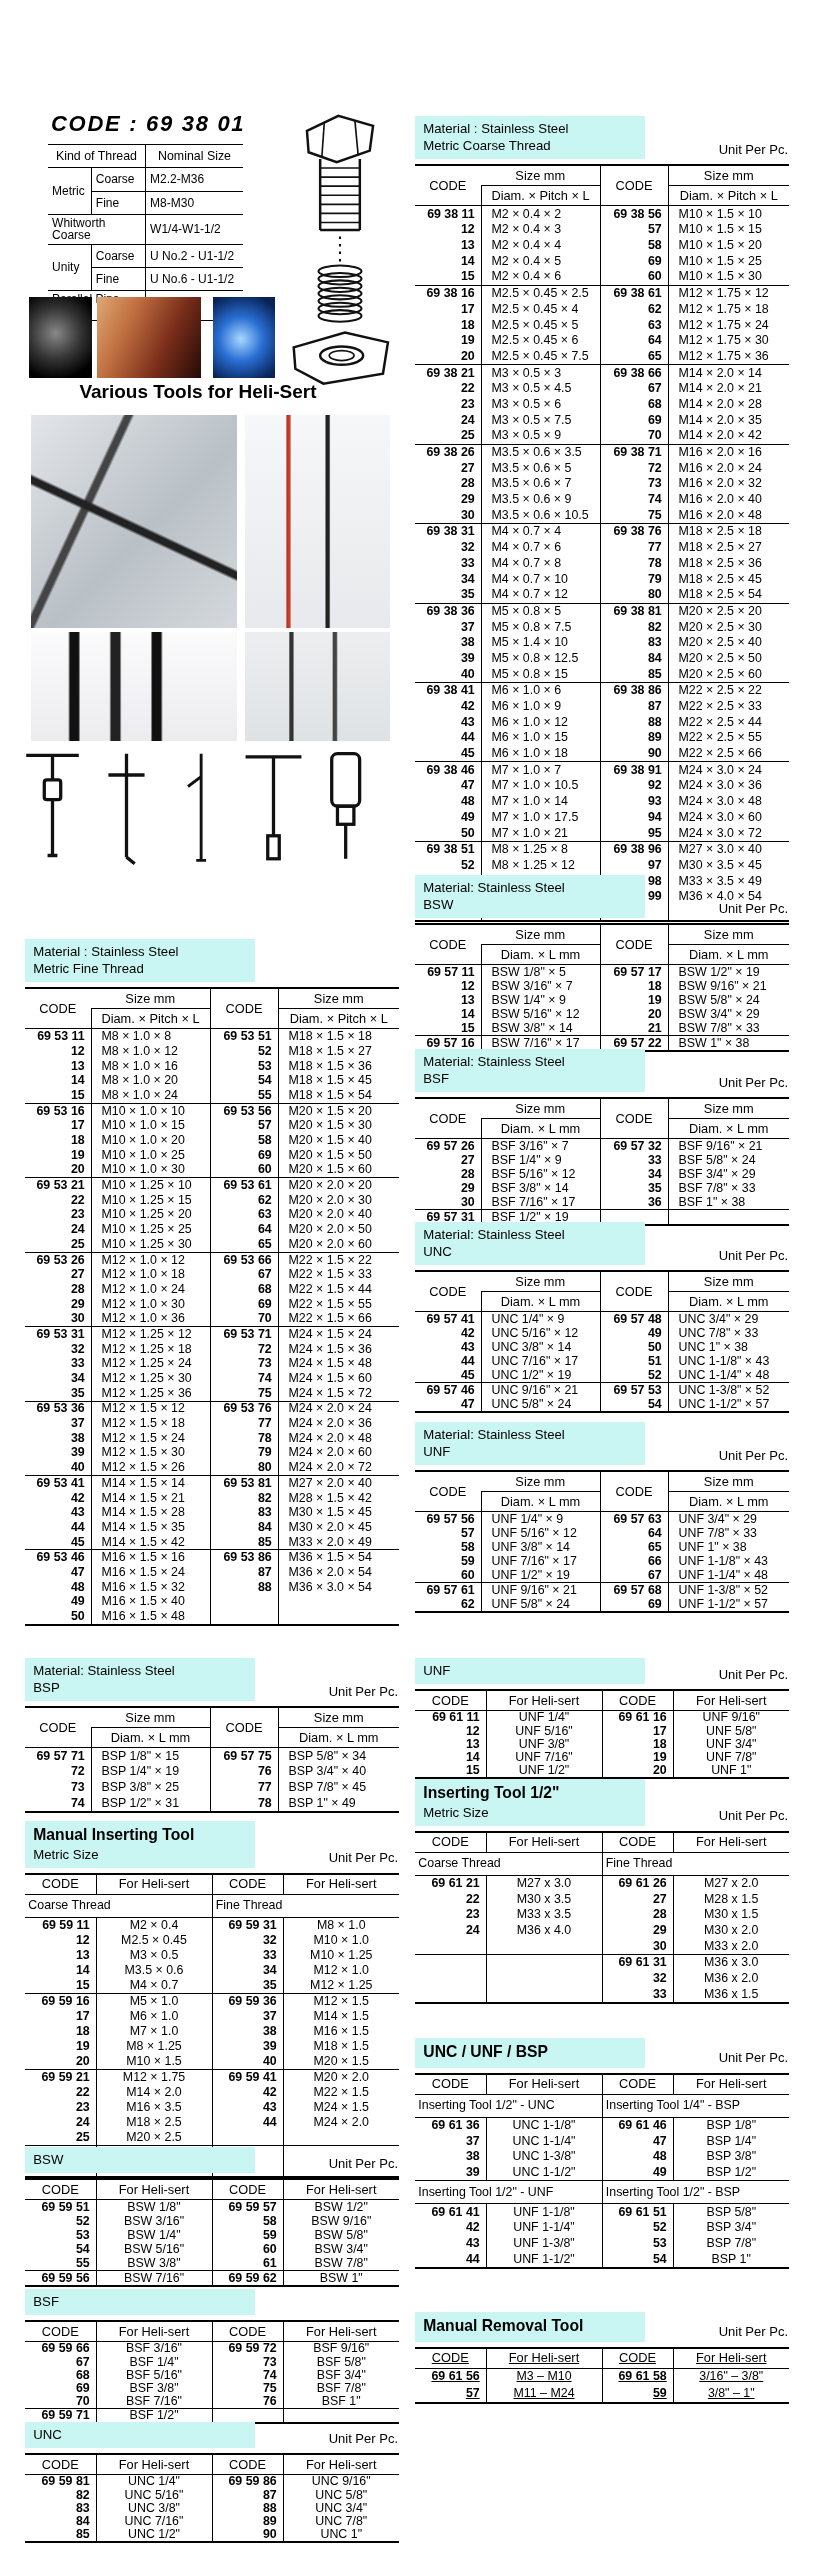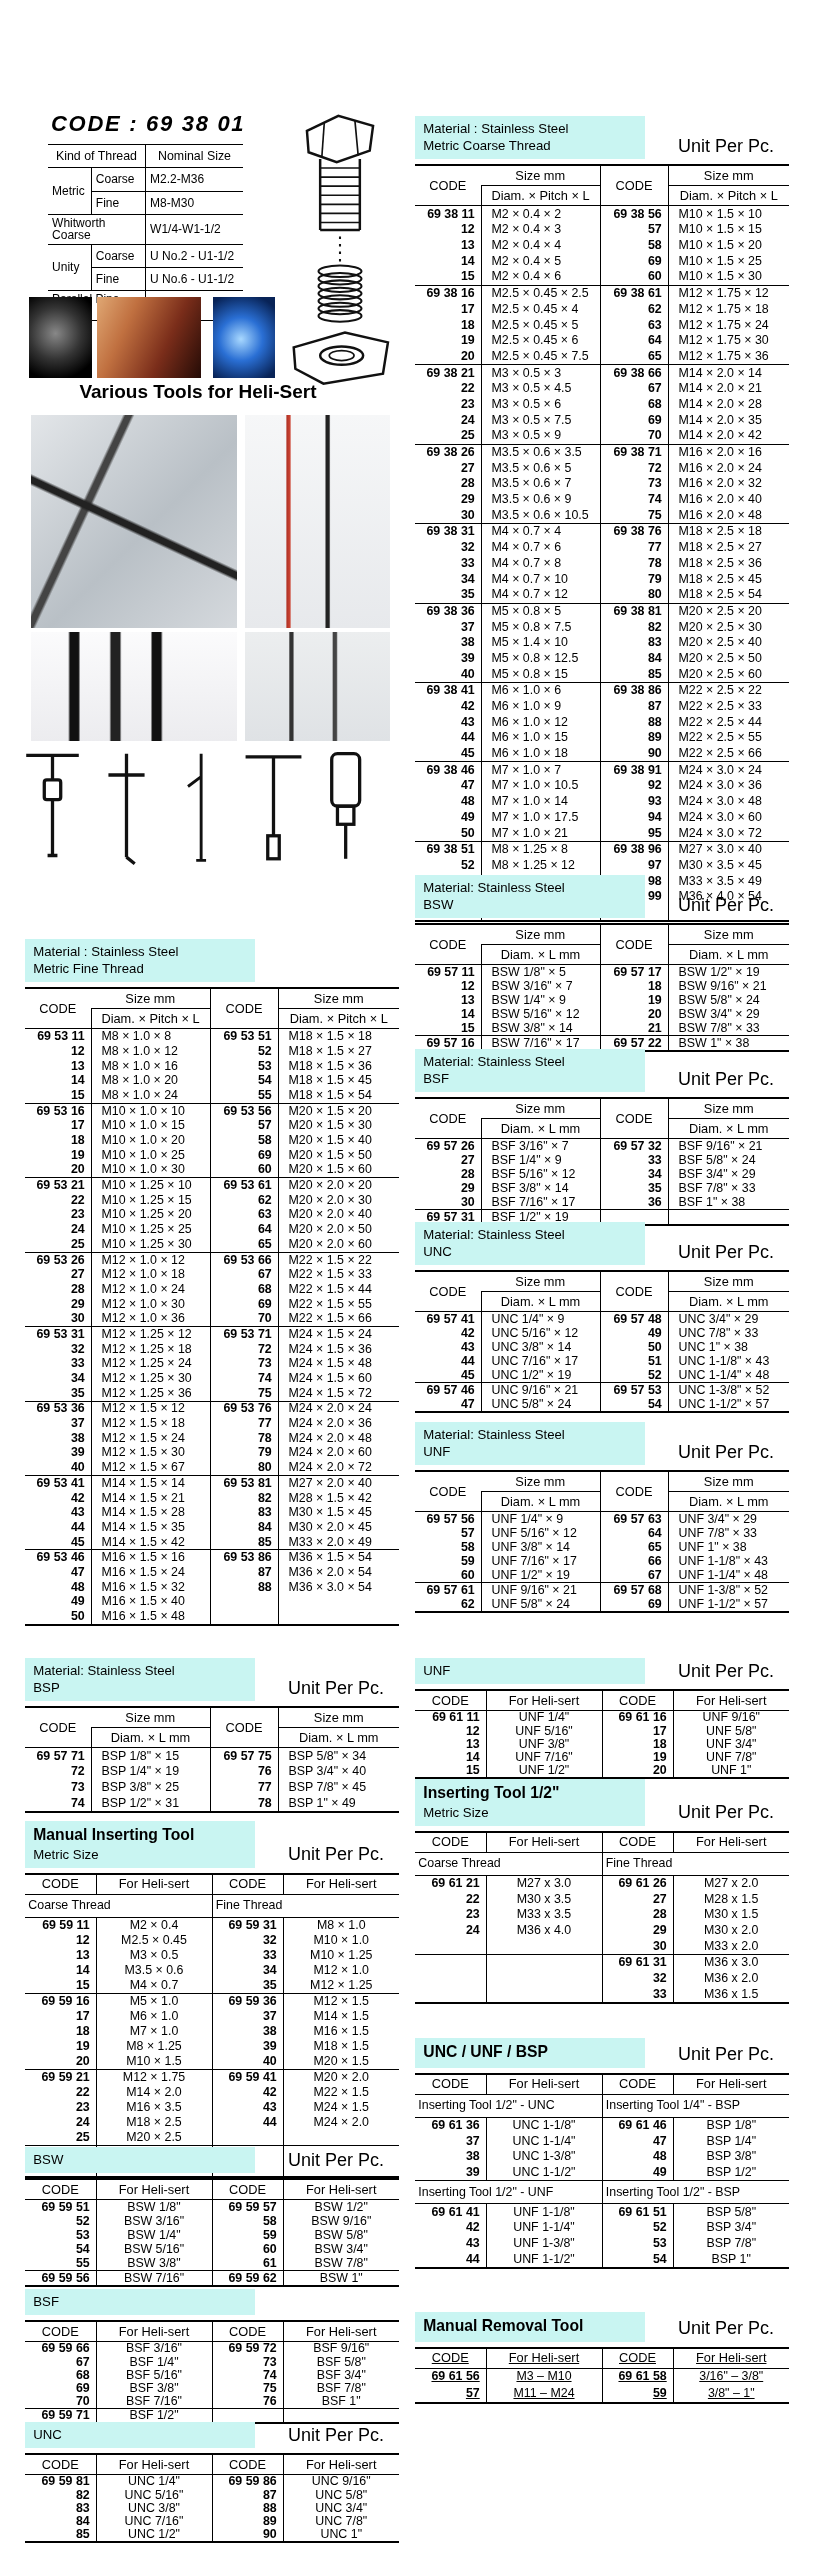--- a/index.html
+++ b/index.html
@@ -57,21 +57,21 @@
   .tool-label{flex:1;text-align:center;font-size:10.3px;line-height:1.3;padding:0 5px;box-sizing:border-box}
 
   
   .section{position:absolute}
   .side-left{left:25px;width:373px}
   .side-right{left:415px;width:373px}
   .band-row{position:relative;margin-bottom:5px}
   .band{display:inline-block;background:var(--cyan,#c9f5f2);padding:4.1px 10px 5px 8.3px;
         min-width:230px;box-sizing:border-box;font-size:13.2px;line-height:1.3}
   .band-line.big{font-weight:bold;font-size:15.7px}
-  .unit{position:absolute;right:14px;bottom:2.5px;font-size:18px}
+  .unit{position:absolute;right:0;bottom:2.5px;font-size:13px}
   .cat{border-collapse:collapse;width:100%;table-layout:fixed;font-size:12.4px;
        border-top:2.1px solid #000;border-bottom:2.1px solid #000}
   .cat th,.cat td{padding:0 3.3px;height:var(--rh,15.7px);line-height:1.05;white-space:nowrap;overflow:hidden}
   .cat thead th{font-weight:normal;text-align:center;height:19px;font-size:12.8px}
   .cat thead{border-bottom:1.7px solid #000}
   .hsize{border-bottom:1.2px solid #000}
   .hh{height:26.4px}
   .bl{border-left:1.2px solid #000}
   td.c{font-weight:bold;text-align:right;padding-right:5.8px}
   td.v{padding-left:10px}
@@ -384,21 +384,21 @@
               <td class="v bl">M24 × 2.0 ×  48</td>
             </tr>
             <tr>
               <td class="c">39</td>
               <td class="v bl">M12 × 1.5 ×  30</td>
               <td class="c bl">79</td>
               <td class="v bl">M24 × 2.0 ×  60</td>
             </tr>
             <tr>
               <td class="c">40</td>
-              <td class="v bl">M12 × 1.5 ×  67</td>
+              <td class="v bl">M12 × 1.5 ×  26</td>
               <td class="c bl">80</td>
               <td class="v bl">M24 × 2.0 ×  72</td>
             </tr>
             <tr class="bsep">
               <td class="c">69 53 41</td>
               <td class="v bl">M14 × 1.5 ×  14</td>
               <td class="c bl">69 53 81</td>
               <td class="v bl">M27 × 2.0 ×  40</td>
             </tr>
             <tr>

